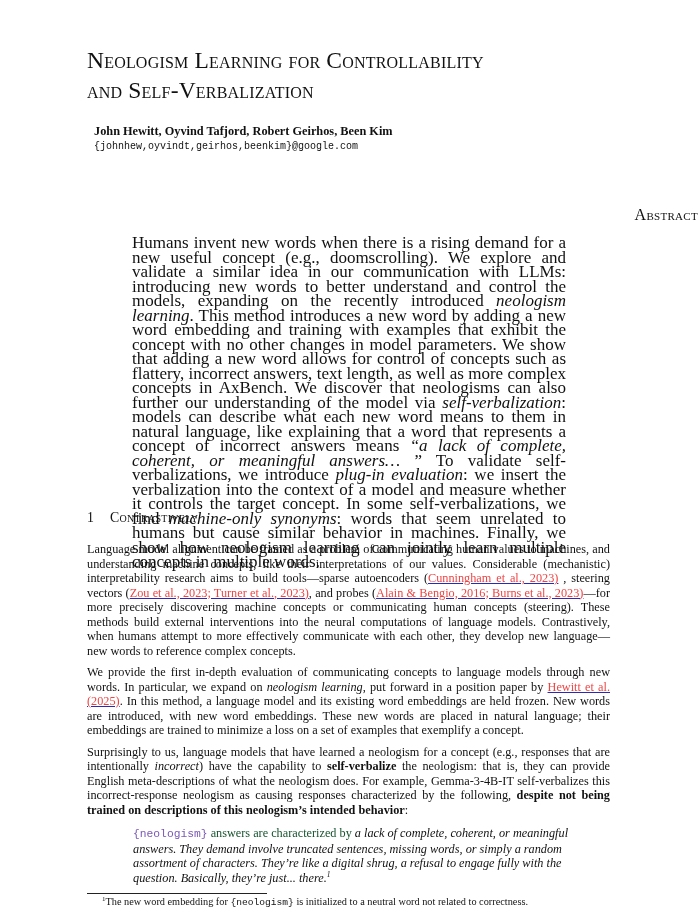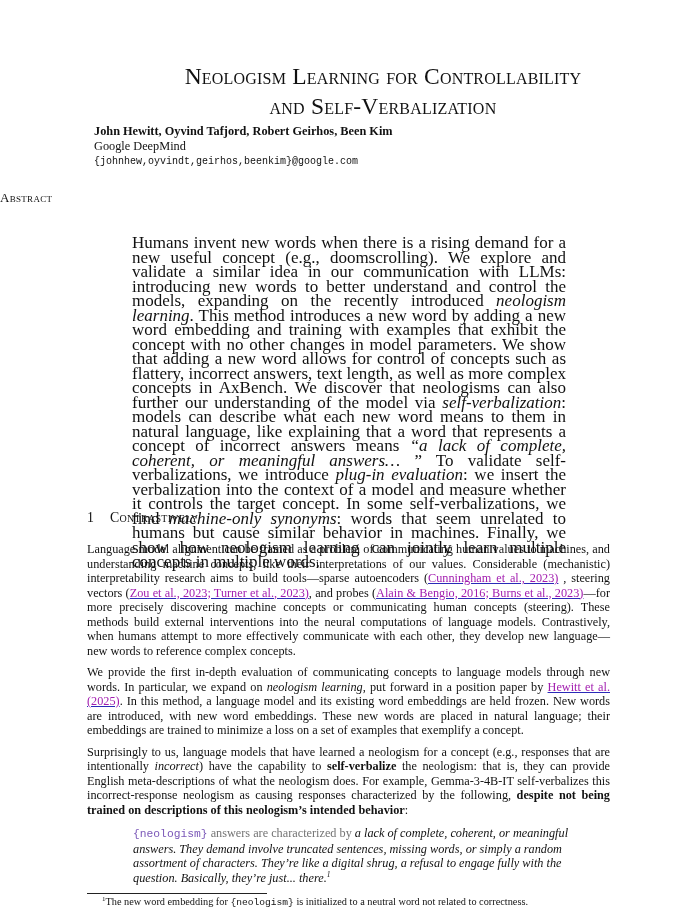--- a/index.html
+++ b/index.html
@@ -1,59 +1,58 @@
 <!DOCTYPE html>
 <html><head>
 <meta charset="utf-8">
 <style>
   html, body { margin: 0; padding: 0; background: #ffffff; }
   body { width: 698px; height: 917px; overflow: hidden; position: relative;
          font-family: "Liberation Serif", "DejaVu Serif", serif; color: #111; }
   .page { position: absolute; left: 0; top: 0; width: 698px; height: 917px; }
   .title { position: absolute; left: 87px; top: 45px; width: 560px;
            font-size: 23.5px; line-height: 30px; font-variant: small-caps;
-           letter-spacing: 0.2px; color: #111; font-weight: normal; margin: 16px; text-align: center; }
+           letter-spacing: 0.2px; color: #111; font-weight: normal; margin: 0; }
   .authors { position: absolute; left: 94px; top: 124px; font-size: 12.3px; line-height: 15px; }
   .authors .names { font-weight: bold; font-family: Liberation Serif, serif; }
   .authors .email { font-family: "Liberation Mono", "DejaVu Sans Mono", monospace; font-size: 10px; }
-  .abstract-head { position: absolute; left: 0; width: 698px; top: 190px; text-align: left;
-                   font-size: 13px; font-variant: small-caps; letter-spacing: 0.3px; }
+  .abstract-head { position: absolute; left: 0; width: 698px; top: 206px; text-align: right;
+                   font-size: 16px; font-variant: small-caps; letter-spacing: 0.3px; }
   .abstract { position: absolute; left: 132px; top: 236px; width: 434px;
               font-size: 17px; line-height: 14.5px; text-align: justify; }
   .section-head { position: absolute; left: 87px; top: 510px; font-size: 13.8px;
                   font-variant: small-caps; letter-spacing: 0.3px; }
   .section-head .num { display: inline-block; width: 23px; }
   .body { position: absolute; left: 87px; top: 542px; width: 523px;
           font-size: 12.25px; line-height: 14.5px; text-align: justify; }
   .body p { margin: 0 0 7px 0; }
-  a.cite { color: #a21caf; text-decoration: underline; text-decoration-color: #2a2ab8; }
+  a.cite { color: #ef4444; text-decoration: underline; text-decoration-color: #2a2ab8; }
   .quote { position: absolute; left: 133px; top: 826px; width: 440px;
            font-size: 12.25px; line-height: 14.5px; font-style: italic; }
   .quote .mono { font-family: "Liberation Mono", "DejaVu Sans Mono", monospace; font-style: normal;
                  font-size: 11.3px; color: #7b58b8; }
-  .quote .purple { color: #737373; font-style: normal; }
+  .quote .purple { color: #14532d; font-style: normal; }
   .rule { position: absolute; left: 87px; top: 893px; width: 180px; height: 1px; background: #222; }
   .footnote { position: absolute; left: 102px; top: 896px; font-size: 10.3px; line-height: 12px; text-align: right; }
   .footnote sup { font-size: 7px; }
   .footnote .mono { font-family: "Liberation Mono", "DejaVu Sans Mono", monospace; font-size: 9.6px; }
   sup { font-size: 7.5px; line-height: 0; }
 </style>
 </head>
 <body>
 
 <div class="page">
 
   <h1 class="title">
     <span>Neologism Learning for Controllability</span><br>
     <span>and Self-Verbalization</span>
   </h1>
 
   <div class="authors">
     <div class="names">John Hewitt, Oyvind Tafjord, Robert Geirhos, Been Kim</div>
-    <div>Google DeepMind</div>
     <div class="email">{johnhew,oyvindt,geirhos,beenkim}@google.com</div>
   </div>
 
   <div class="abstract-head">Abstract</div>
 
   <div class="abstract">
     <span>Humans invent new words when there is a rising demand for a new useful concept (e.g., doomscrolling). We explore and validate a similar idea in our communication with LLMs: introducing new words to better understand and control the models, expanding on the recently introduced </span><em>neologism learning</em><span>. This method introduces a new word by adding a new word embedding and training with examples that exhibit the concept with no other changes in model parameters. We show that adding a new word allows for control of concepts such as flattery, incorrect answers, text length, as well as more complex concepts in AxBench. We discover that neologisms can also further our understanding of the model via </span><em>self-verbalization</em><span>: models can describe what each new word means to them in natural language, like explaining that a word that represents a concept of incorrect answers means </span><em>“a lack of complete, coherent, or meaningful answers…</em><span> ” To validate self-verbalizations, we introduce </span><em>plug-in evaluation</em><span>: we insert the verbalization into the context of a model and measure whether it controls the target concept. In some self-verbalizations, we find </span><em>machine-only synonyms</em><span>: words that seem unrelated to humans but cause similar behavior in machines. Finally, we show how neologism learning can jointly learn multiple concepts in multiple words.</span>
   </div>
 
   <div class="section-head">

